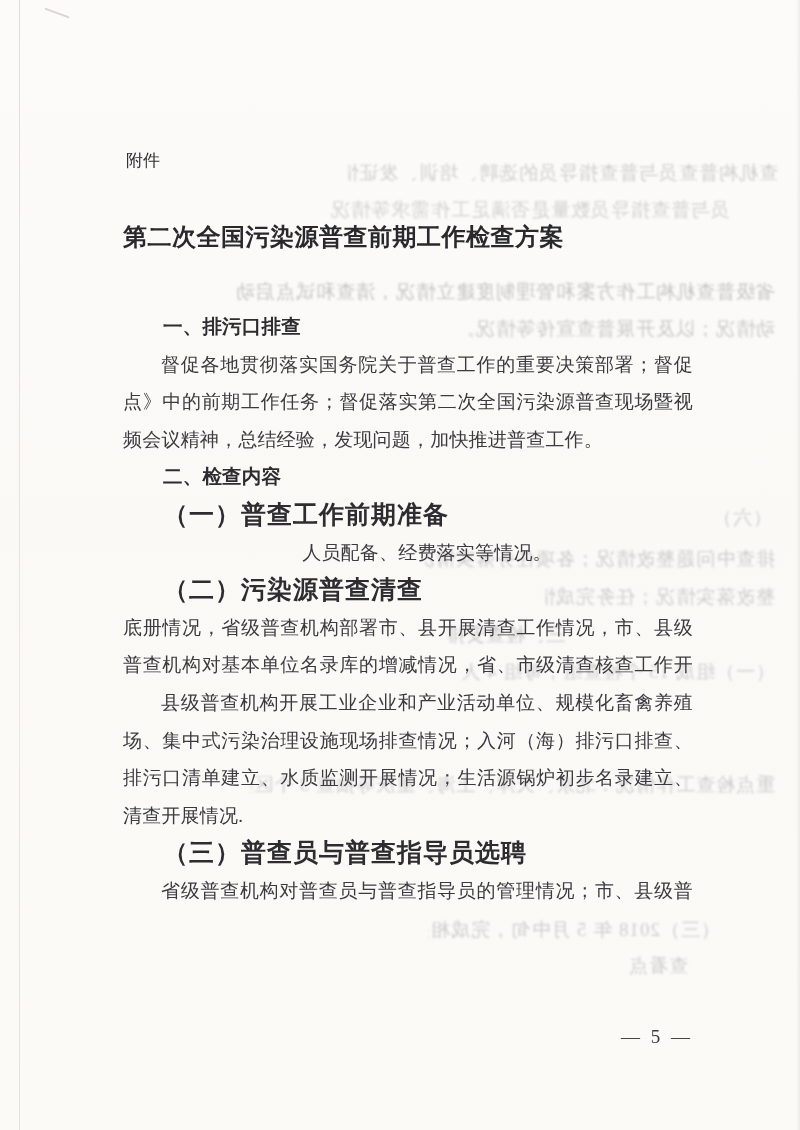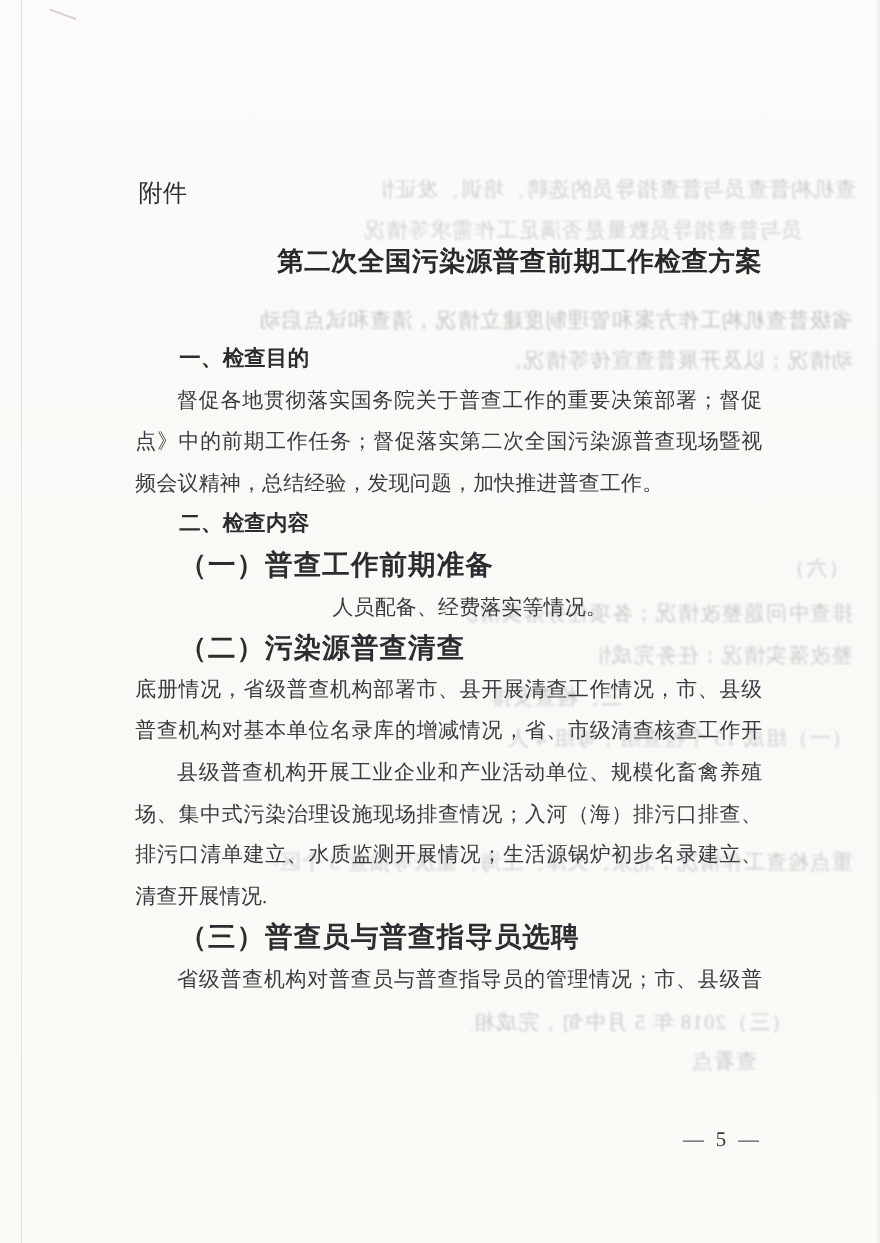--- a/index.html
+++ b/index.html
@@ -44,25 +44,25 @@
   .b5{top:546px;left:425px;width:350px;opacity:.42;}
   .b6{top:584px;left:545px;width:230px;opacity:.4;}
   .b7{top:622px;left:425px;width:140px;opacity:.45;}
   .b8{top:659px;left:425px;width:350px;opacity:.38;}
   .b9{top:772px;left:250px;width:525px;opacity:.4;}
   .b10{top:917px;left:428px;width:292px;opacity:.42;}
   .b11{top:953px;left:598px;width:90px;opacity:.4;}
   
   .attachment-label{
     position:absolute;left:126px;top:149px;
-    font-size:22px;color:#2e2e33;margin-top:12px;
+    font-size:17px;color:#2e2e33;
   }
   .doc-title{
     position:absolute;left:123px;top:221px;width:570px;
-    text-align:right;font-size:24px;font-weight:700;color:#28282d;
+    text-align:left;font-size:24px;font-weight:700;color:#28282d;
     letter-spacing:.5px;
   }
   .body-block{
     position:absolute;left:123px;top:308px;width:570px;
   }
   .ln{
     height:37.6px;line-height:37.6px;
     font-size:19px;letter-spacing:.2px;
     white-space:nowrap;
   }
@@ -105,21 +105,21 @@
   <div class="bleed b8">（一）组成 15 个检查组，每组 4 人</div>
   <div class="bleed b9">重点检查工作情况：北京、天津、上海、重庆等抽查 3 个区县</div>
   <div class="bleed b10">（三）2018 年 5 月中旬，完成相关人员抽调</div>
   <div class="bleed b11">查看点</div>
 
   <div class="attachment-label">附件</div>
 
   <div class="doc-title">第二次全国污染源普查前期工作检查方案</div>
 
   <div class="body-block">
-    <div class="ln h1">一、检查目的</div>
+    <div class="ln h1">一、排污口排查</div>
     <div class="ln first just">督促各地贯彻落实国务院关于普查工作的重要决策部署；督促</div>
     <div class="ln just">点》中的前期工作任务；督促落实第二次全国污染源普查现场暨视</div>
     <div class="ln">频会议精神，总结经验，发现问题，加快推进普查工作。</div>
     <div class="ln h1">二、检查内容</div>
     <div class="ln h2">（一）普查工作前期准备</div>
     <div class="ln first">人员配备、经费落实等情况。</div>
     <div class="ln h2">（二）污染源普查清查</div>
     <div class="ln just">底册情况，省级普查机构部署市、县开展清查工作情况，市、县级</div>
     <div class="ln just">普查机构对基本单位名录库的增减情况，省、市级清查核查工作开</div>
     <div class="ln first just">县级普查机构开展工业企业和产业活动单位、规模化畜禽养殖</div>

